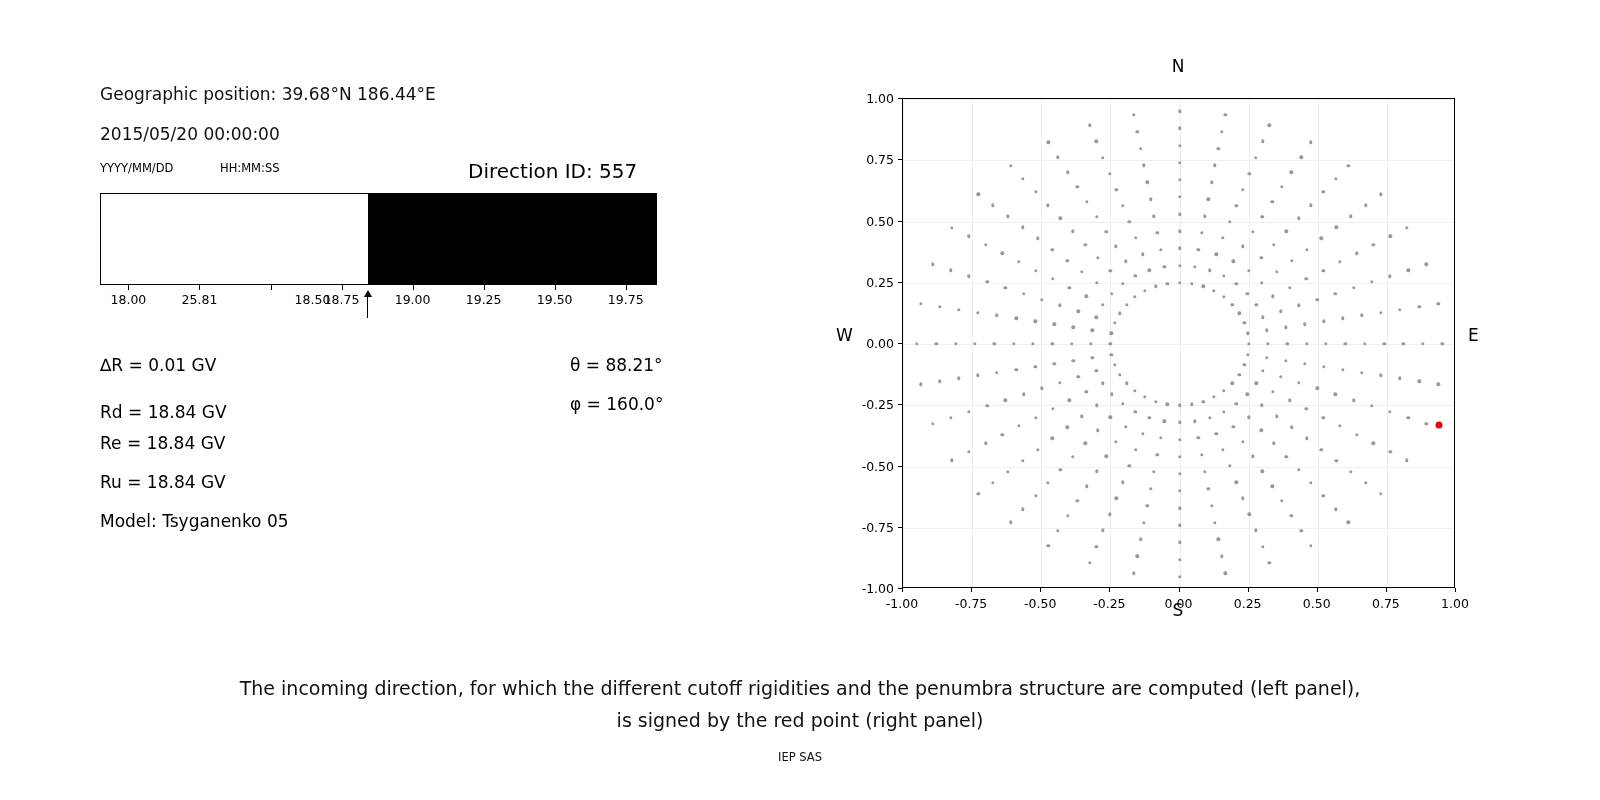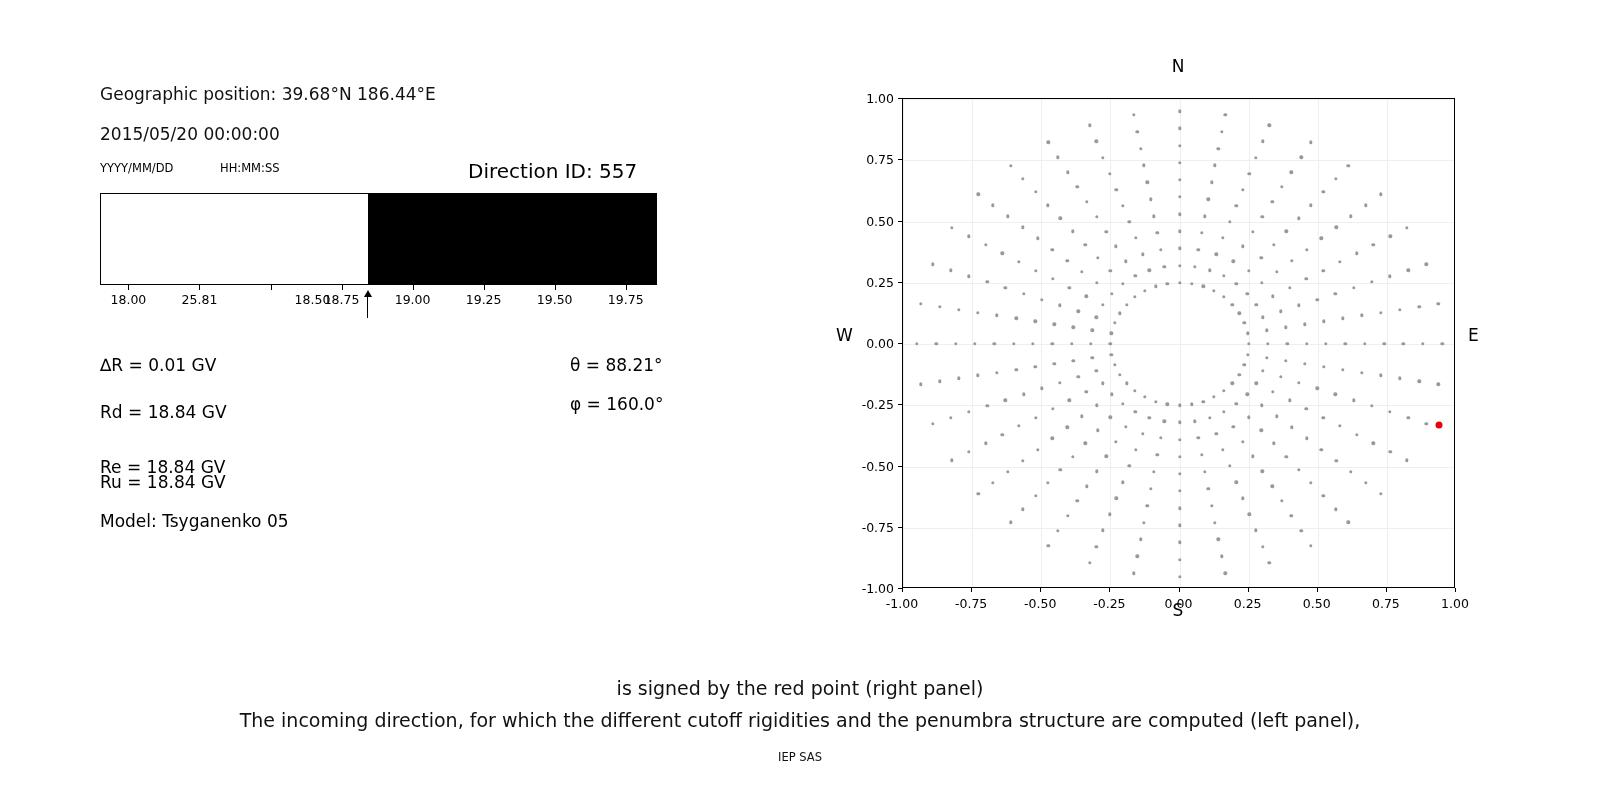--- a/index.html
+++ b/index.html
@@ -80,21 +80,21 @@
     text-align: left;
   }
   #rs-label span { position: relative; }
 
   .param {
     font-size: 17px;
     white-space: nowrap;
   }
   #p-dR    { left: 100px; top: 355px; }
   #p-Rd    { left: 100px; top: 394px; margin-top: 8px; }
-  #p-Re    { left: 100px; top: 433px; margin-top: 24px; }
+  #p-Re    { left: 100px; top: 433px; }
   #p-Ru    { left: 100px; top: 472px; }
   #p-model { left: 100px; top: 511px; }
   #p-theta { left: 570px; top: 355px; }
   #p-phi   { left: 570px; top: 394px; }
 
   
   #right-panel {
     left: 820px; top: 40px; width: 720px; height: 620px;
   }
   #plot-frame {
@@ -669,16 +669,16 @@
       <div class="ytickmark" style="left: 78px; top: 180.5px;"></div>
       <div class="ytick" style="left: 20px; width: 54px; top: 180.5px;">0.50</div>
       <div class="ytickmark" style="left: 78px; top: 119.25px;"></div>
       <div class="ytick" style="left: 20px; width: 54px; top: 119.25px;">0.75</div>
       <div class="ytickmark" style="left: 78px; top: 58px;"></div>
       <div class="ytick" style="left: 20px; width: 54px; top: 58px;">1.00</div>
     </div>
 </div>
 
 <div id="caption" class="abs">
+  <div>The incoming direction, for which the different cutoff rigidities and the penumbra structure are computed (left panel),</div>
   <div>is signed by the red point (right panel)</div>
-  <div>The incoming direction, for which the different cutoff rigidities and the penumbra structure are computed (left panel),</div>
 </div>
 <div id="credit" class="abs">IEP SAS</div>
 
 </body></html>

